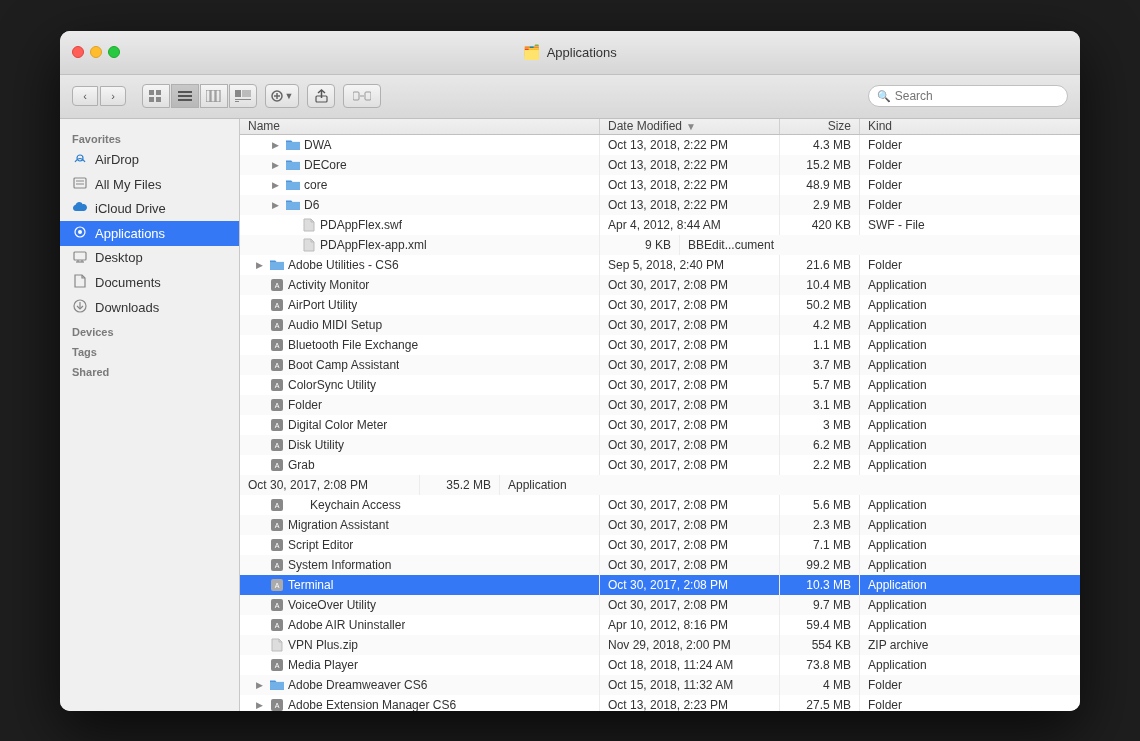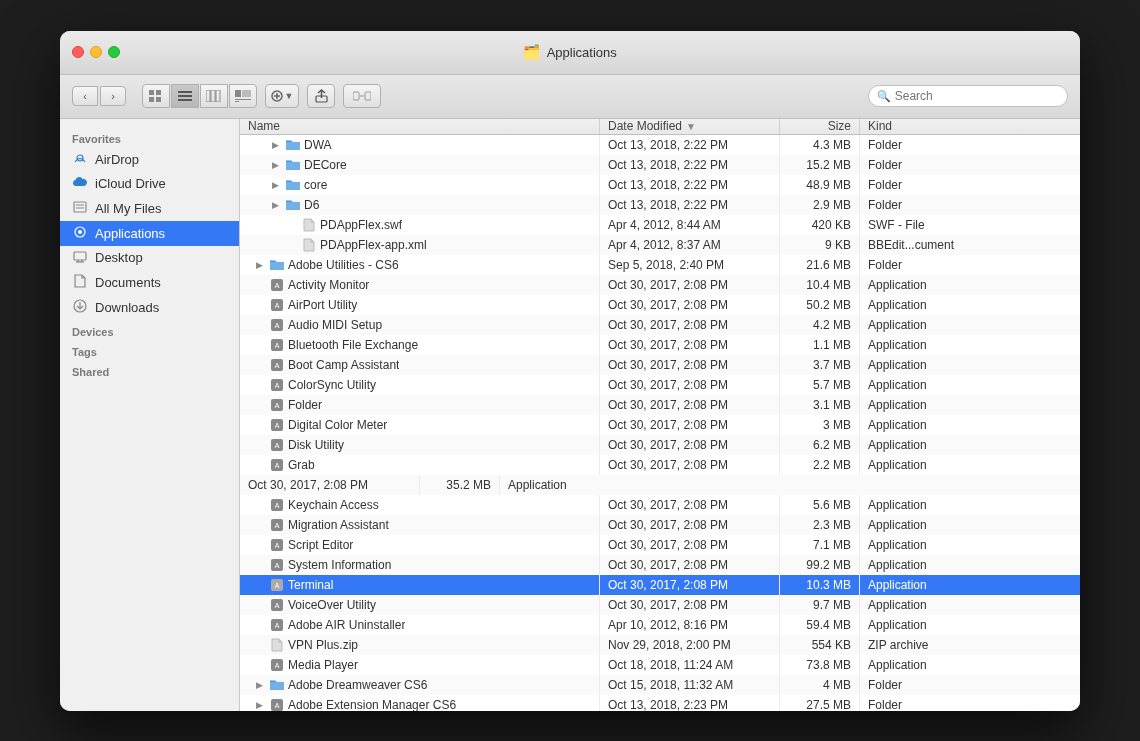--- a/index.html
+++ b/index.html
@@ -458,36 +458,36 @@
           <svg width="14" height="14" viewBox="0 0 14 14">
               <circle cx="7" cy="7" r="3" fill="none" stroke="#2b7ed0" stroke-width="1.2"></circle>
               <path d="M2 11 Q7 4 12 11" fill="none" stroke="#2b7ed0" stroke-width="1.2"></path>
             </svg>
         </span>
         <span>AirDrop</span>
       </div>
 
       <div class="sidebar-item">
         <span class="sidebar-icon">
-          <svg width="16" height="12" viewBox="0 0 16 12">
-              <path d="M13 9H4C2.3 9 1 7.7 1 6c0-1.5 1.1-2.8 2.5-3C4 1.4 5.4 0 7.2 0c1.5 0 2.8.9 3.4 2.2.3-.1.6-.2.9-.2C13.4 2 15 3.6 15 5.5c0 1.9-1.6 3.5-3.5 3.5z" fill="#2b7ed0"></path>
-            </svg>
-        </span>
-        <span>iCloud Drive</span>
-      </div>
-
-      <div class="sidebar-item">
-        <span class="sidebar-icon">
           <svg width="14" height="14" viewBox="0 0 14 14">
               <rect x="1" y="2" width="12" height="10" rx="1" fill="none" stroke="#888" stroke-width="1.2"></rect>
               <line x1="3" y1="5" x2="11" y2="5" stroke="#888" stroke-width="1"></line>
               <line x1="3" y1="8" x2="11" y2="8" stroke="#888" stroke-width="1"></line>
             </svg>
         </span>
         <span>All My Files</span>
+      </div>
+
+      <div class="sidebar-item">
+        <span class="sidebar-icon">
+          <svg width="16" height="12" viewBox="0 0 16 12">
+              <path d="M13 9H4C2.3 9 1 7.7 1 6c0-1.5 1.1-2.8 2.5-3C4 1.4 5.4 0 7.2 0c1.5 0 2.8.9 3.4 2.2.3-.1.6-.2.9-.2C13.4 2 15 3.6 15 5.5c0 1.9-1.6 3.5-3.5 3.5z" fill="#2b7ed0"></path>
+            </svg>
+        </span>
+        <span>iCloud Drive</span>
       </div>
 
       <div class="sidebar-item active">
         <span class="sidebar-icon">
           <svg width="14" height="14" viewBox="0 0 14 14">
               <circle cx="7" cy="7" r="5" fill="none" stroke="white" stroke-width="1.2"></circle>
               <circle cx="7" cy="7" r="2" fill="white"></circle>
             </svg>
         </span>
         <span>Applications</span>
@@ -637,21 +637,20 @@
               <span style="width: 36px; flex-shrink: 0; display: inline-block;"></span>
               <span class="expand-arrow"></span>
               <span class="file-icon">
                 <svg width="12" height="14" viewBox="0 0 12 14">
                   <path d="M1 1h7l3 3v9H1z" fill="#ddd" stroke="#bbb" stroke-width="1"></path>
                   <path d="M8 1v3h3" fill="none" stroke="#bbb" stroke-width="1"></path>
                 </svg>
               </span>
               <span style="overflow: hidden; text-overflow: ellipsis; white-space: nowrap;">PDAppFlex-app.xml</span>
             </div>
-            <div class="file-cell-date file-date">Apr 4, 2012, 8:37 AM</div>
             <div class="file-cell-size file-size">9 KB</div>
             <div class="file-cell-kind file-kind">BBEdit...cument</div>
           </div>
           <div class="file-row">
             <div class="file-cell-name">
               <span style="width: 4px; flex-shrink: 0; display: inline-block;"></span>
               <span class="expand-arrow">▶</span>
               <span class="file-icon">
                 <svg width="16" height="13" viewBox="0 0 16 13">
                   <path d="M0 2h6l1.5 1.5H16v9H0z" fill="#4a90d9"></path>
@@ -832,21 +831,21 @@
           <div class="file-row">
             <div class="file-cell-name">
               <span style="width: 4px; flex-shrink: 0; display: inline-block;"></span>
               <span class="expand-arrow"></span>
               <span class="file-icon">
                 <svg width="14" height="14" viewBox="0 0 14 14">
                   <rect x="1" y="1" width="12" height="12" rx="2" fill="#888"></rect>
                   <text x="7" y="9.5" text-anchor="middle" font-size="7" fill="white">A</text>
                 </svg>
               </span>
-              <span style="overflow: hidden; text-overflow: ellipsis; white-space: nowrap;">Keychain Access</span>
+              <span style="overflow: hidden; text-overflow: ellipsis; white-space: nowrap; margin-left: 22px;">Keychain Access</span>
             </div>
             <div class="file-cell-date file-date">Oct 30, 2017, 2:08 PM</div>
             <div class="file-cell-size file-size">5.6 MB</div>
             <div class="file-cell-kind file-kind">Application</div>
           </div>
           <div class="file-row alt">
             <div class="file-cell-name">
               <span style="width: 4px; flex-shrink: 0; display: inline-block;"></span>
               <span class="expand-arrow"></span>
               <span class="file-icon">

